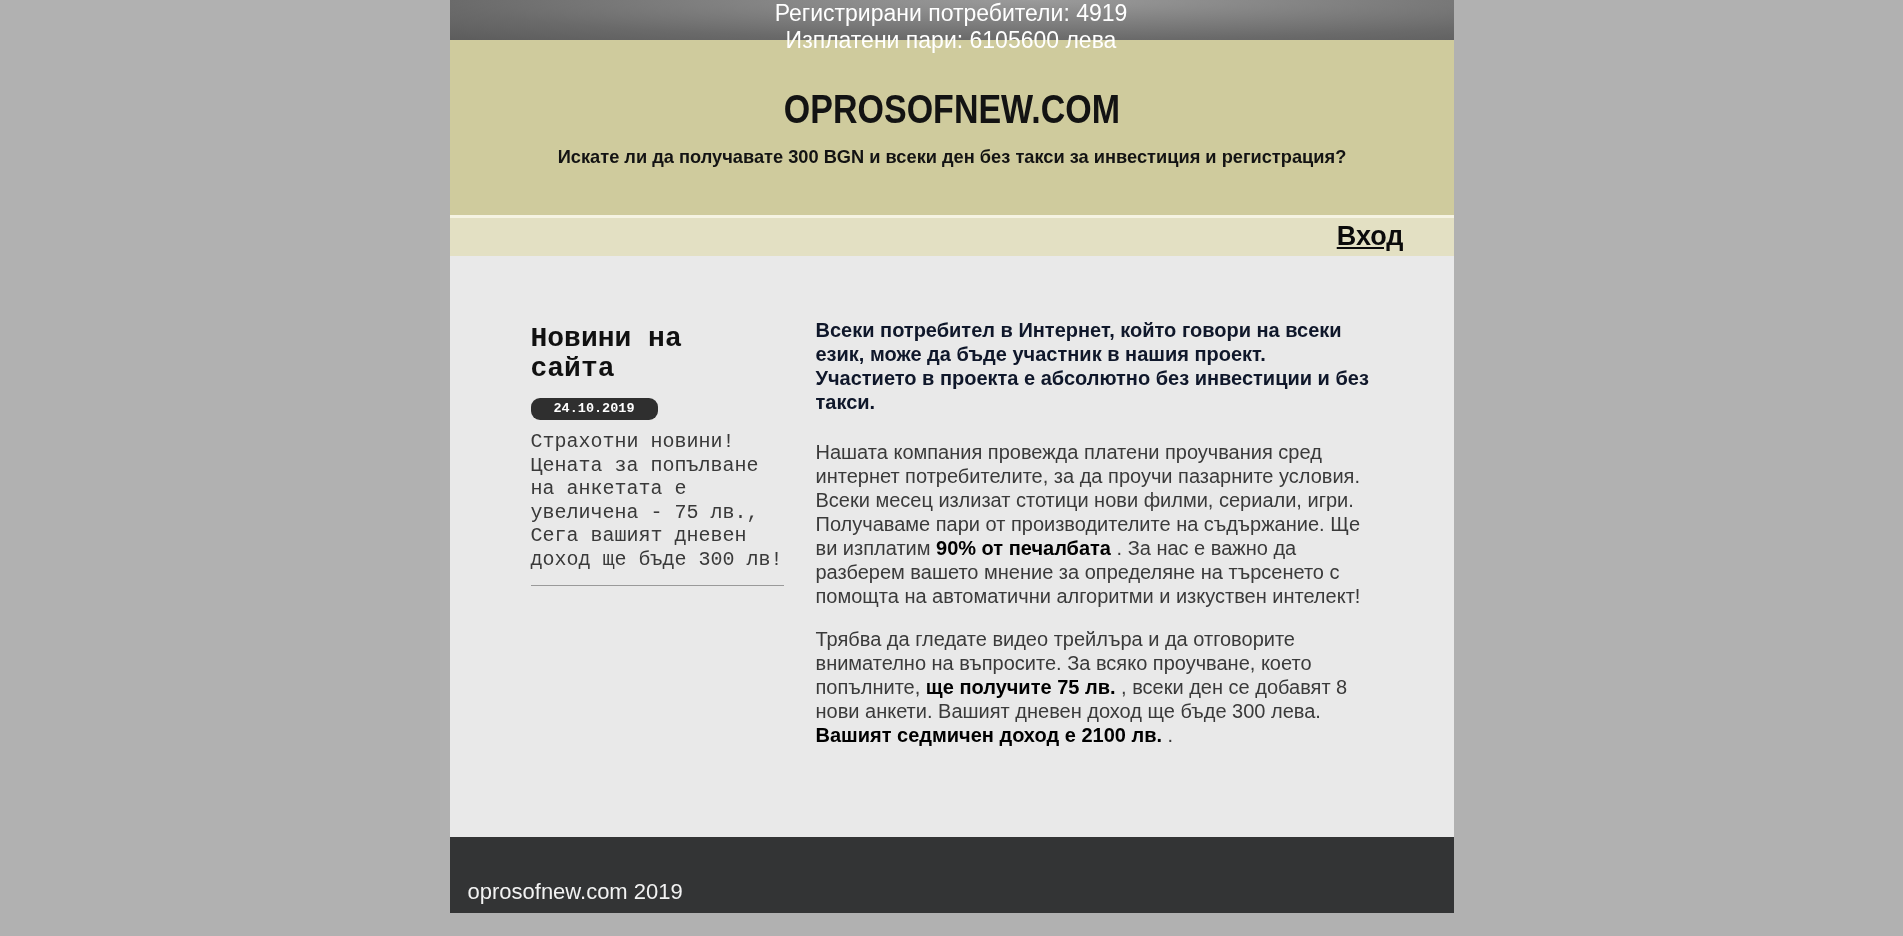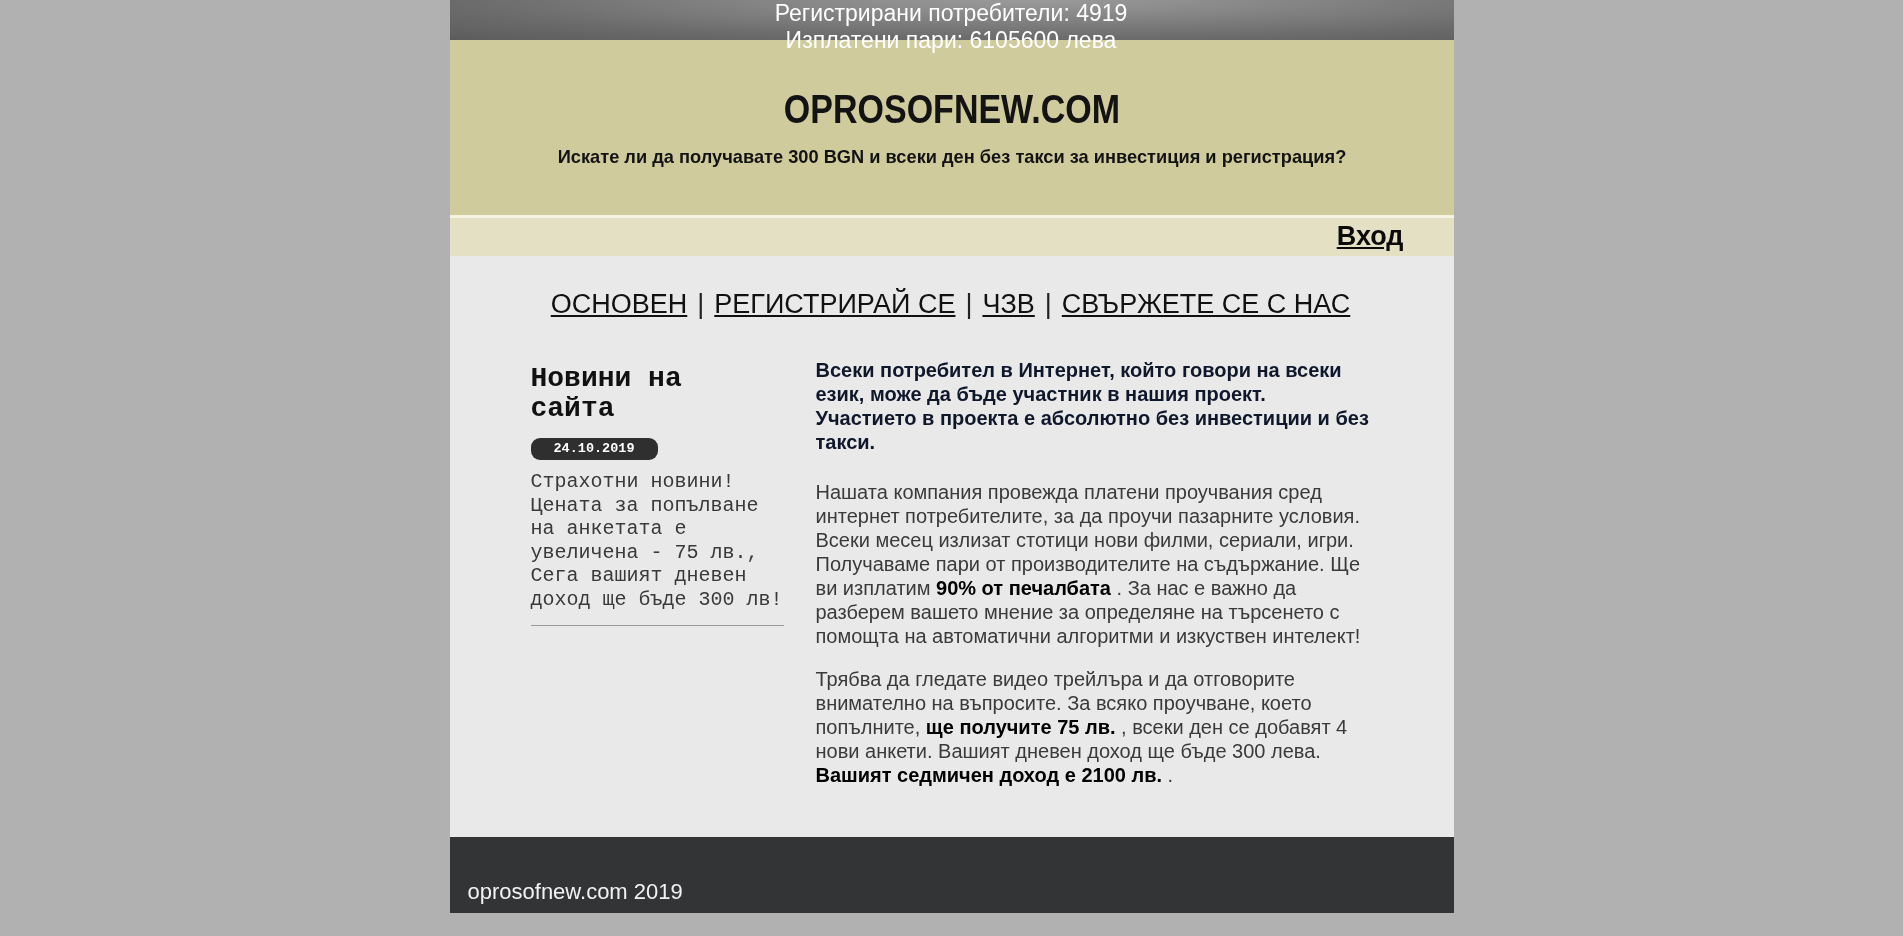--- a/index.html
+++ b/index.html
@@ -183,40 +183,37 @@
   </div>
 
   <div class="header-sep"></div>
 
   <div class="loginbar">
     <a class="login-link">Вход</a>
   </div>
 
   <div class="content">
 
-    <div class="nav">
-      <a>ОСНОВЕН</a><span class="sep">|</span><a>РЕГИСТРИРАЙ СЕ</a><span class="sep">|</span><a>ЧЗВ</a><span class="sep">|</span><a>СВЪРЖЕТЕ СЕ С НАС</a>
-    </div>
 
     <div class="columns">
 
       <div class="news-col">
         <h2 class="news-heading">Новини на сайта</h2>
         <div class="date-badge">24.10.2019</div>
         <div class="news-text">
           <div>Страхотни новини!</div>
           <div>Цената за попълване на анкетата е увеличена - 75 лв., Сега вашият дневен доход ще бъде 300 лв!</div>
         </div>
         <hr class="news-rule">
       </div>
 
       <div class="main-col">
         <p class="p-bold">Всеки потребител в Интернет, който говори на всеки език, може да бъде участник в нашия проект. Участието в проекта е абсолютно без инвестиции и без такси.</p>
         <p><span>Нашата компания провежда платени проучвания сред интернет потребителите, за да проучи пазарните условия. Всеки месец излизат стотици нови филми, сериали, игри. Получаваме пари от производителите на съдържание. Ще ви изплатим </span><b>90% от печалбата</b><span> . За нас е важно да разберем вашето мнение за определяне на търсенето с помощта на автоматични алгоритми и изкуствен интелект!</span></p>
-        <p class="p3"><span>Трябва да гледате видео трейлъра и да отговорите внимателно на въпросите. За всяко проучване, което попълните, </span><b>ще получите 75 лв.</b><span> , всеки ден се добавят 4 нови анкети. Вашият дневен доход ще бъде 300 лева. </span><b>Вашият седмичен доход е 2100 лв.</b><span> .</span></p>
+        <p class="p3"><span>Трябва да гледате видео трейлъра и да отговорите внимателно на въпросите. За всяко проучване, което попълните, </span><b>ще получите 75 лв.</b><span> , всеки ден се добавят 8 нови анкети. Вашият дневен доход ще бъде 300 лева. </span><b>Вашият седмичен доход е 2100 лв.</b><span> .</span></p>
       </div>
 
     </div>
   </div>
 
   <div class="footer">
     <span>oprosofnew.com 2019</span>
   </div>
 
 </div>

